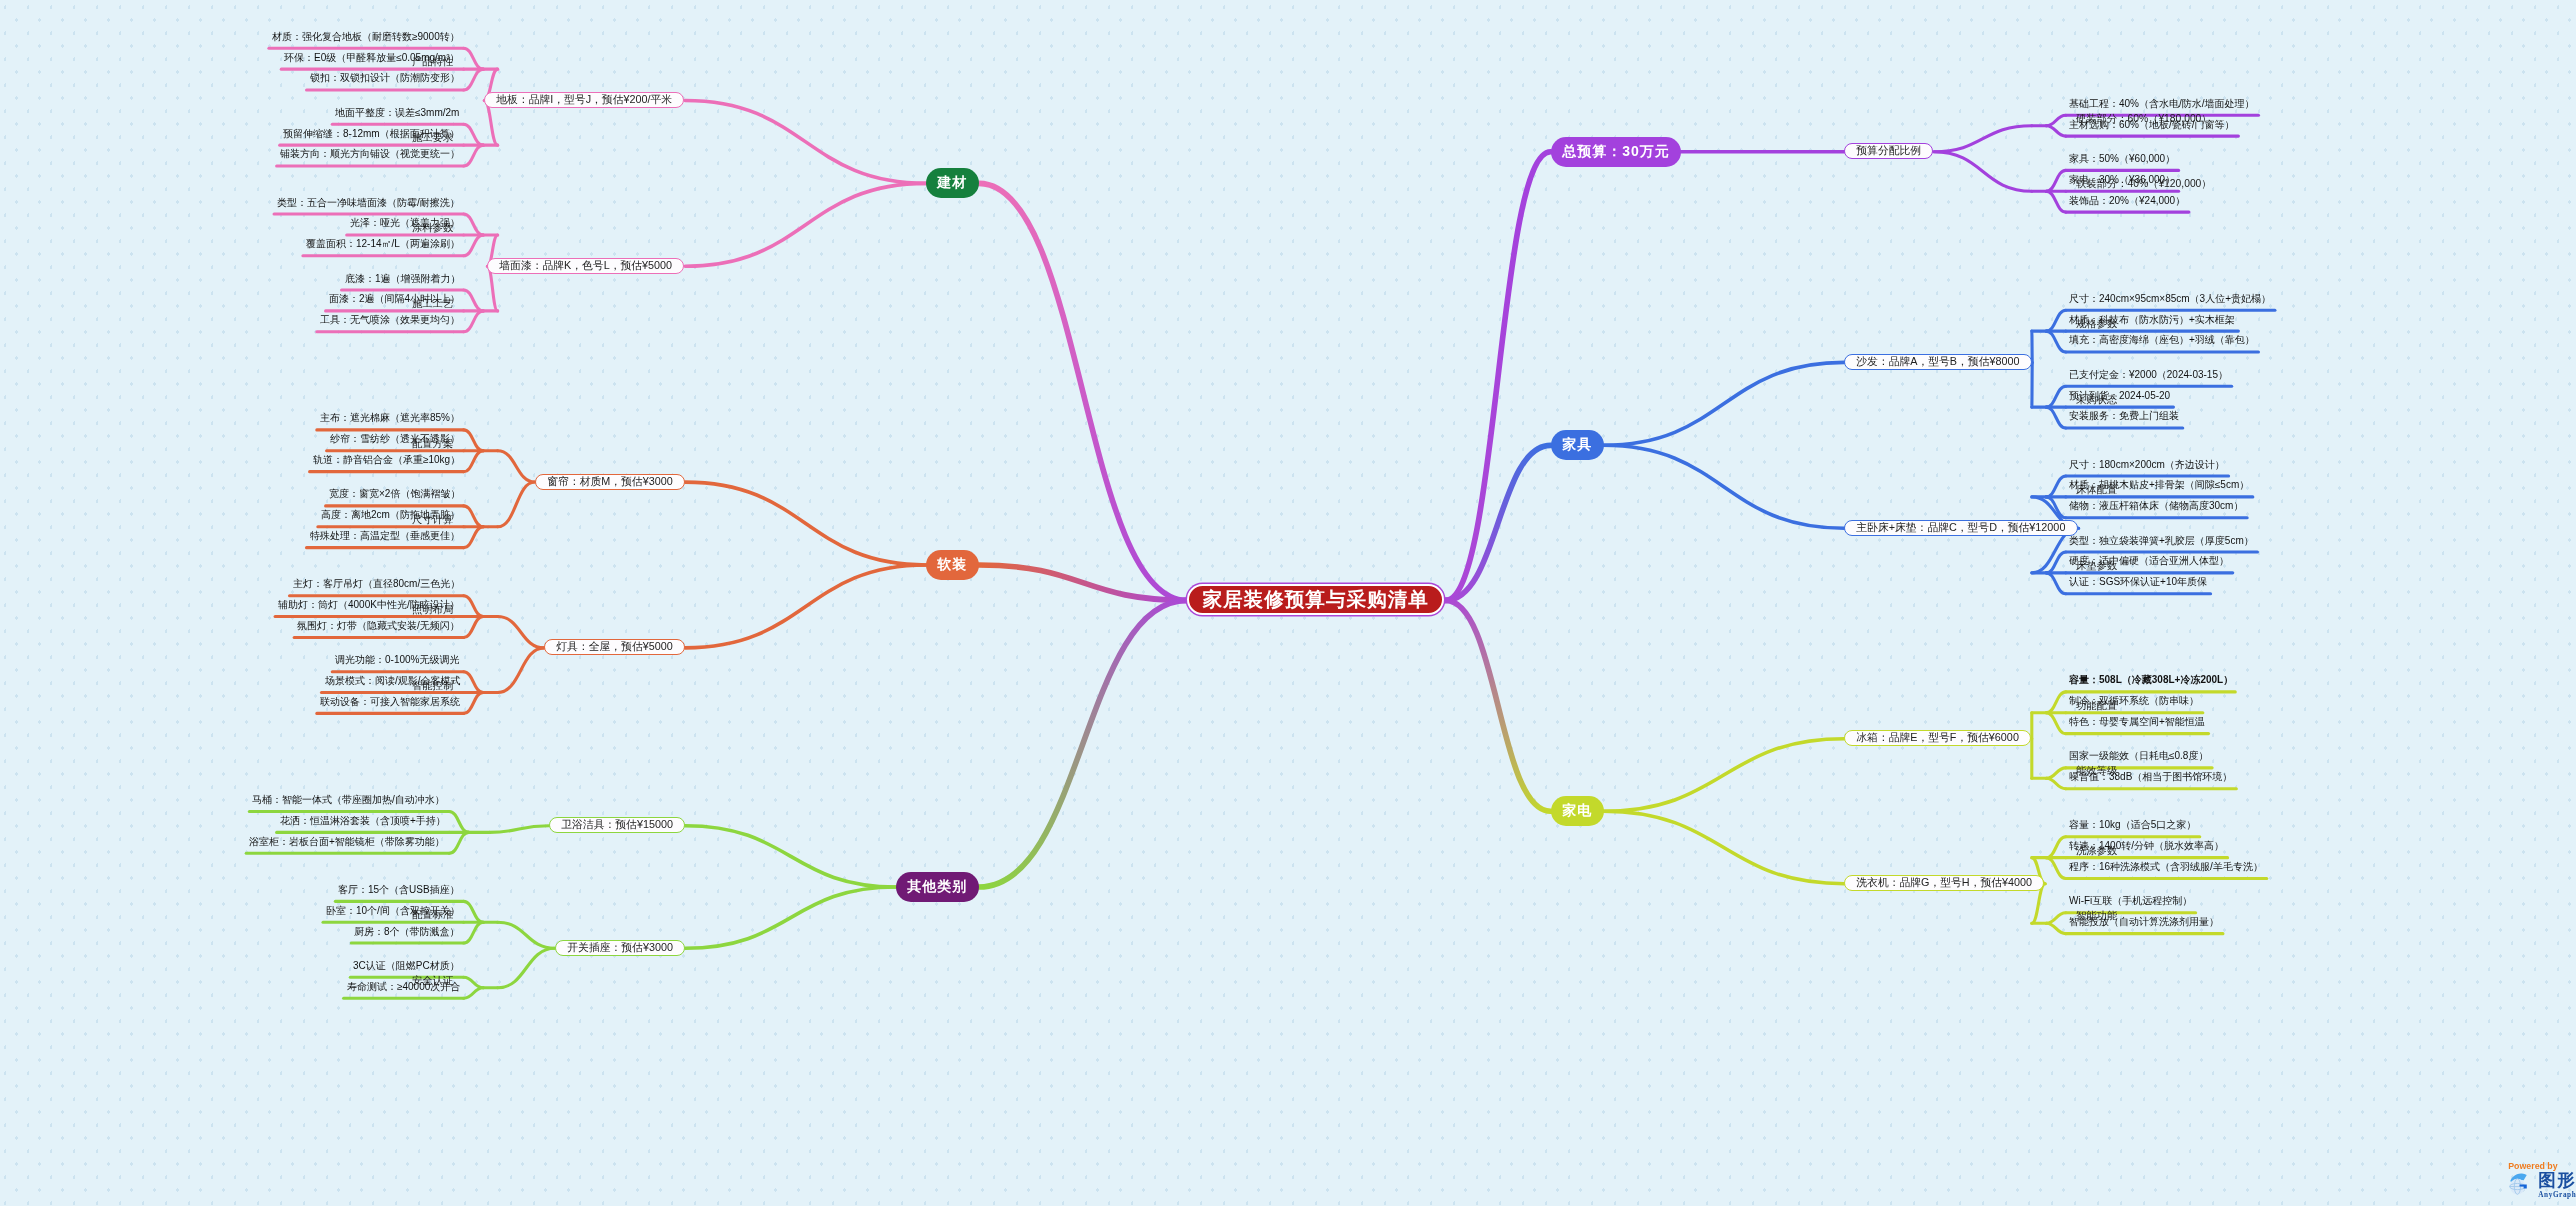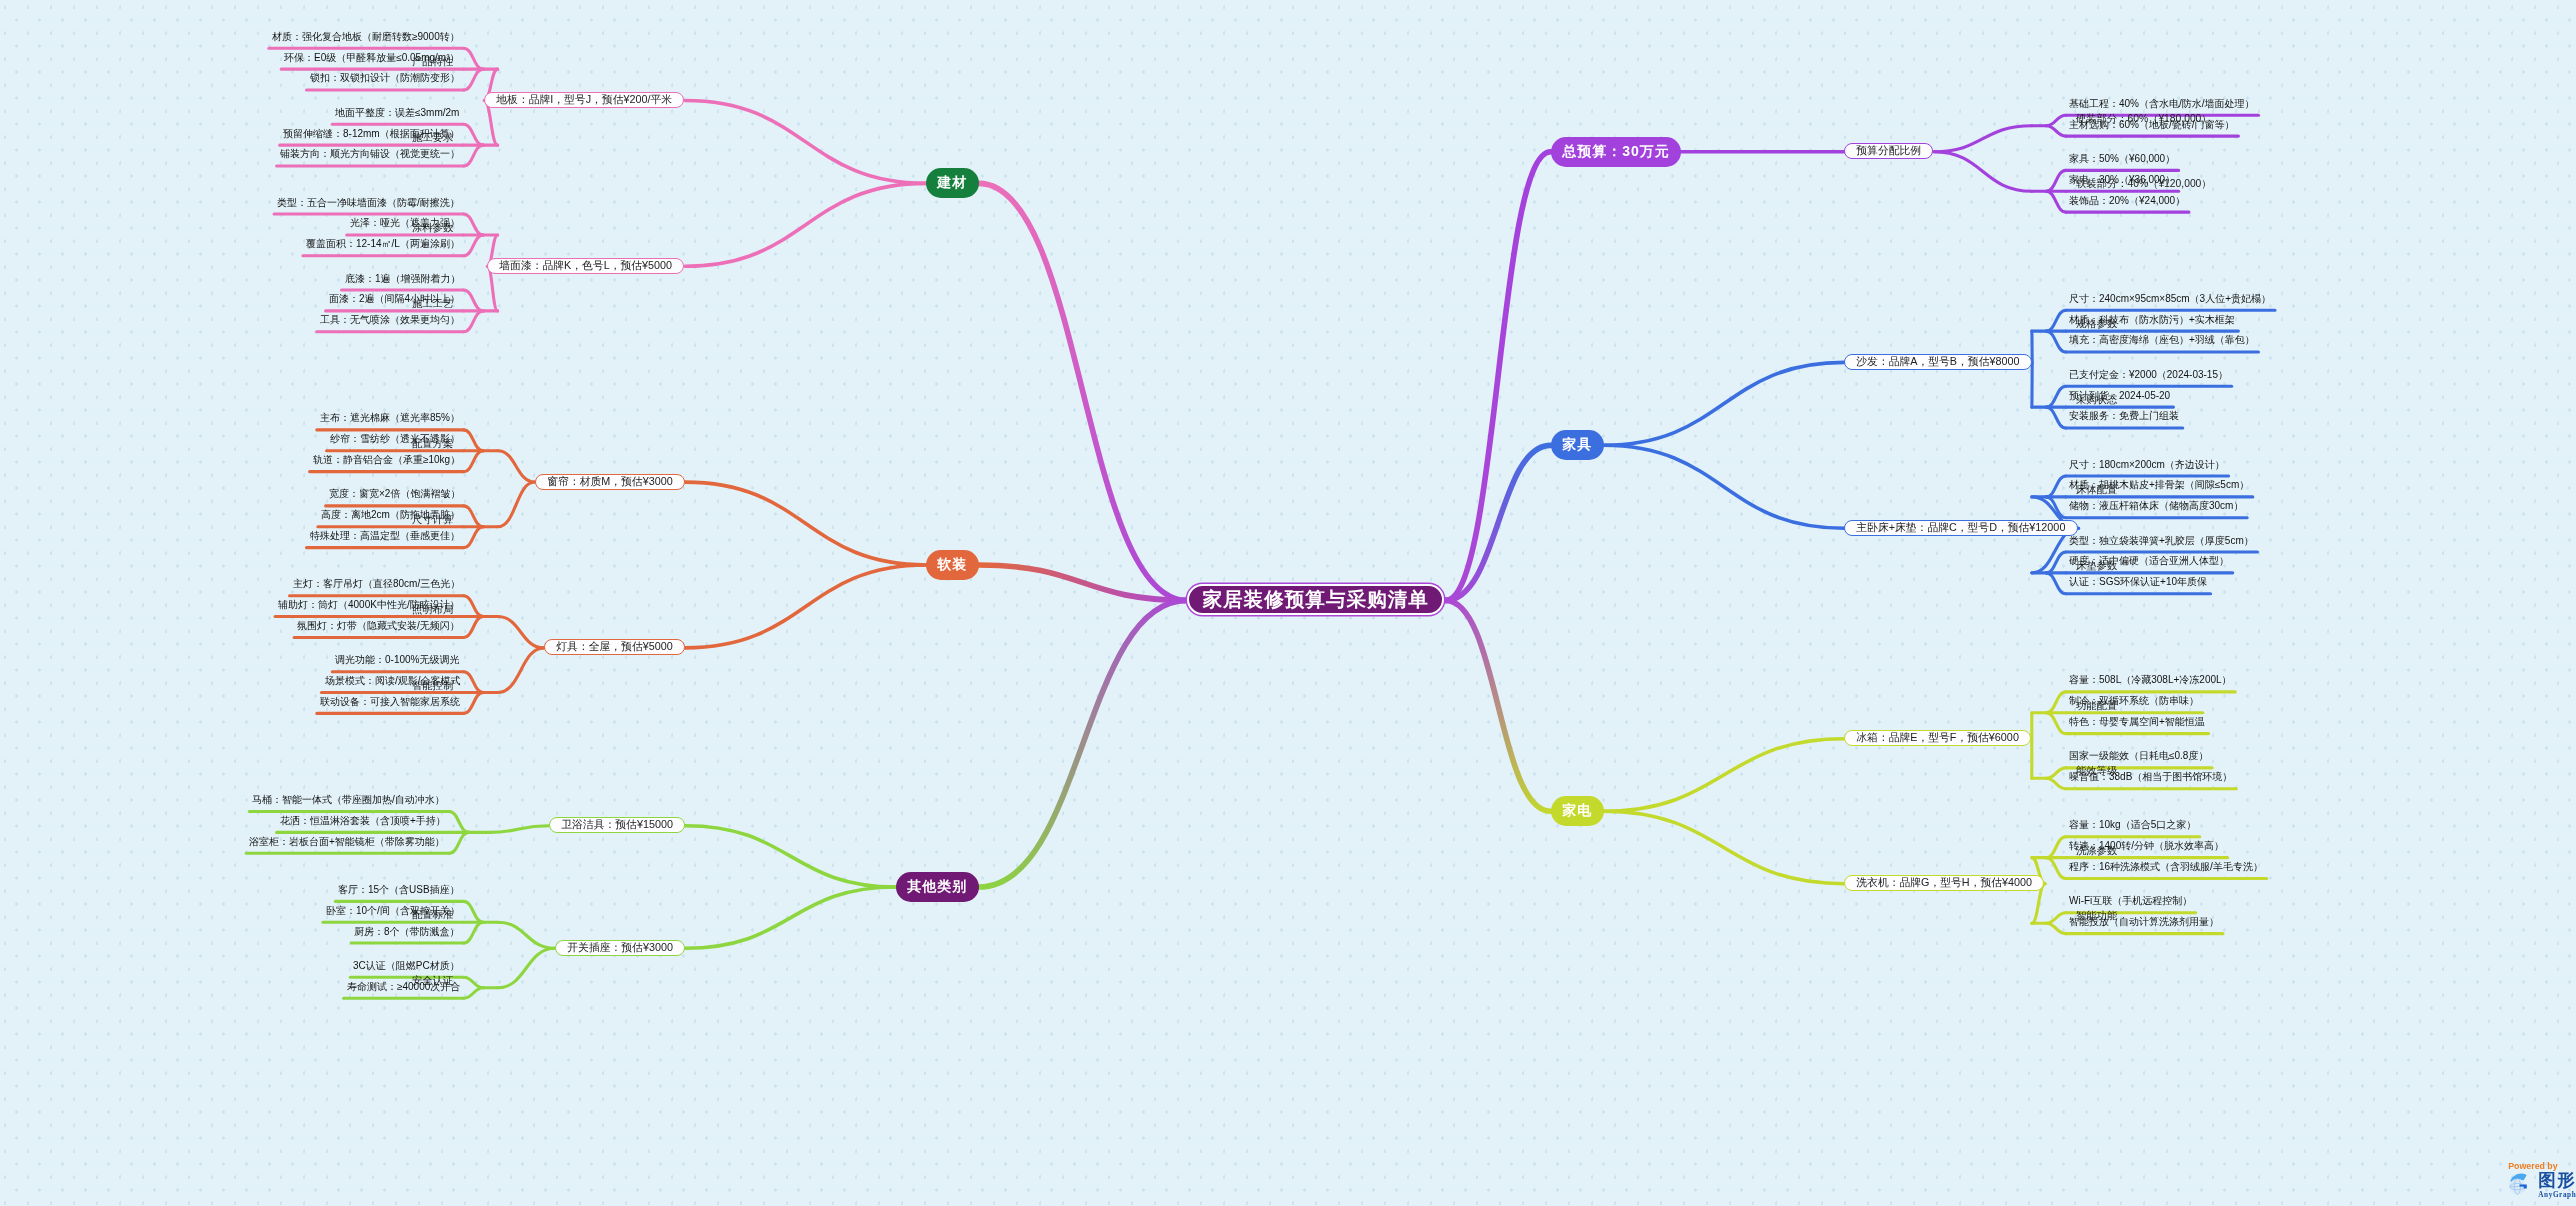--- a/index.html
+++ b/index.html
@@ -16,21 +16,21 @@
       radial-gradient(ellipse 2.1px 3.6px at 5.2px 7.2px, #c9e1ef 55%, transparent 56%),
       radial-gradient(ellipse 2.1px 3.6px at 16.5px 19.6px, #c9e1ef 55%, transparent 56%);
     background-size:23px 26px,23px 26px;
     opacity:.85;
     z-index:0;
   }
   #svg{position:absolute;left:0;top:0;width:2633px;height:1207px;z-index:1;}
   .node{position:absolute;z-index:3;box-sizing:border-box;display:flex;align-items:center;justify-content:center;}
   
   .central{
-    background:#701a75;border:2.6px solid #fff;border-radius:25px;
+    background:#b91c1c;border:2.6px solid #fff;border-radius:25px;
     color:#fff;font-size:19.6px;font-weight:700;letter-spacing:1px;
     box-shadow:0 0 0 1.5px #ab47d6;
     padding:0 13.4px;white-space:nowrap;
   }
   
   .l1{
     border-radius:20.6px;color:#fff;font-size:14px;font-weight:700;letter-spacing:1px;
     white-space:nowrap;padding:0 11.3px;
   }
   
@@ -350,21 +350,21 @@
     <div class="node l4" style="left: 2069px; top: 458px;">尺寸：180cm×200cm（齐边设计）</div>
     <div class="node l4" style="left: 2069px; top: 478px;">材质：胡桃木贴皮+排骨架（间隙≤5cm）</div>
     <div class="node l4" style="left: 2069px; top: 499px;">储物：液压杆箱体床（储物高度30cm）</div>
     <div class="node l3" style="left: 2076px; top: 559px;">床垫参数</div>
     <div class="node l4" style="left: 2069px; top: 534px;">类型：独立袋装弹簧+乳胶层（厚度5cm）</div>
     <div class="node l4" style="left: 2069px; top: 554px;">硬度：适中偏硬（适合亚洲人体型）</div>
     <div class="node l4" style="left: 2069px; top: 575px;">认证：SGS环保认证+10年质保</div>
     <div class="node l2" style="left: 1844px; top: 520px; border-color: rgb(59, 111, 224);">主卧床+床垫：品牌C，型号D，预估¥12000</div>
     <div class="node l1" style="left: 1551px; top: 430px; background: rgb(59, 111, 224); height: 30px;">家具</div>
     <div class="node l3" style="left: 2076px; top: 699px;">功能配置</div>
-    <div class="node l4" style="left: 2069px; top: 673px;">容量：508L（冷藏308L+冷冻200L）</div>
+    <div class="node l4" style="left: 2069px; top: 673px; font-weight: bold;">容量：508L（冷藏308L+冷冻200L）</div>
     <div class="node l4" style="left: 2069px; top: 694px; font-family: Liberation Mono, monospace;">制冷：双循环系统（防串味）</div>
     <div class="node l4" style="left: 2069px; top: 715px;">特色：母婴专属空间+智能恒温</div>
     <div class="node l3" style="left: 2076px; top: 764px;">能效等级</div>
     <div class="node l4" style="left: 2069px; top: 749px;">国家一级能效（日耗电≤0.8度）</div>
     <div class="node l4" style="left: 2069px; top: 770px;">噪音值：38dB（相当于图书馆环境）</div>
     <div class="node l2" style="left: 1844px; top: 730px; border-color: rgb(195, 217, 43);">冰箱：品牌E，型号F，预估¥6000</div>
     <div class="node l3" style="left: 2076px; top: 844px;">洗涤参数</div>
     <div class="node l4" style="left: 2069px; top: 818px;">容量：10kg（适合5口之家）</div>
     <div class="node l4" style="left: 2069px; top: 839px;">转速：1400转/分钟（脱水效率高）</div>
     <div class="node l4" style="left: 2069px; top: 860px;">程序：16种洗涤模式（含羽绒服/羊毛专洗）</div>

